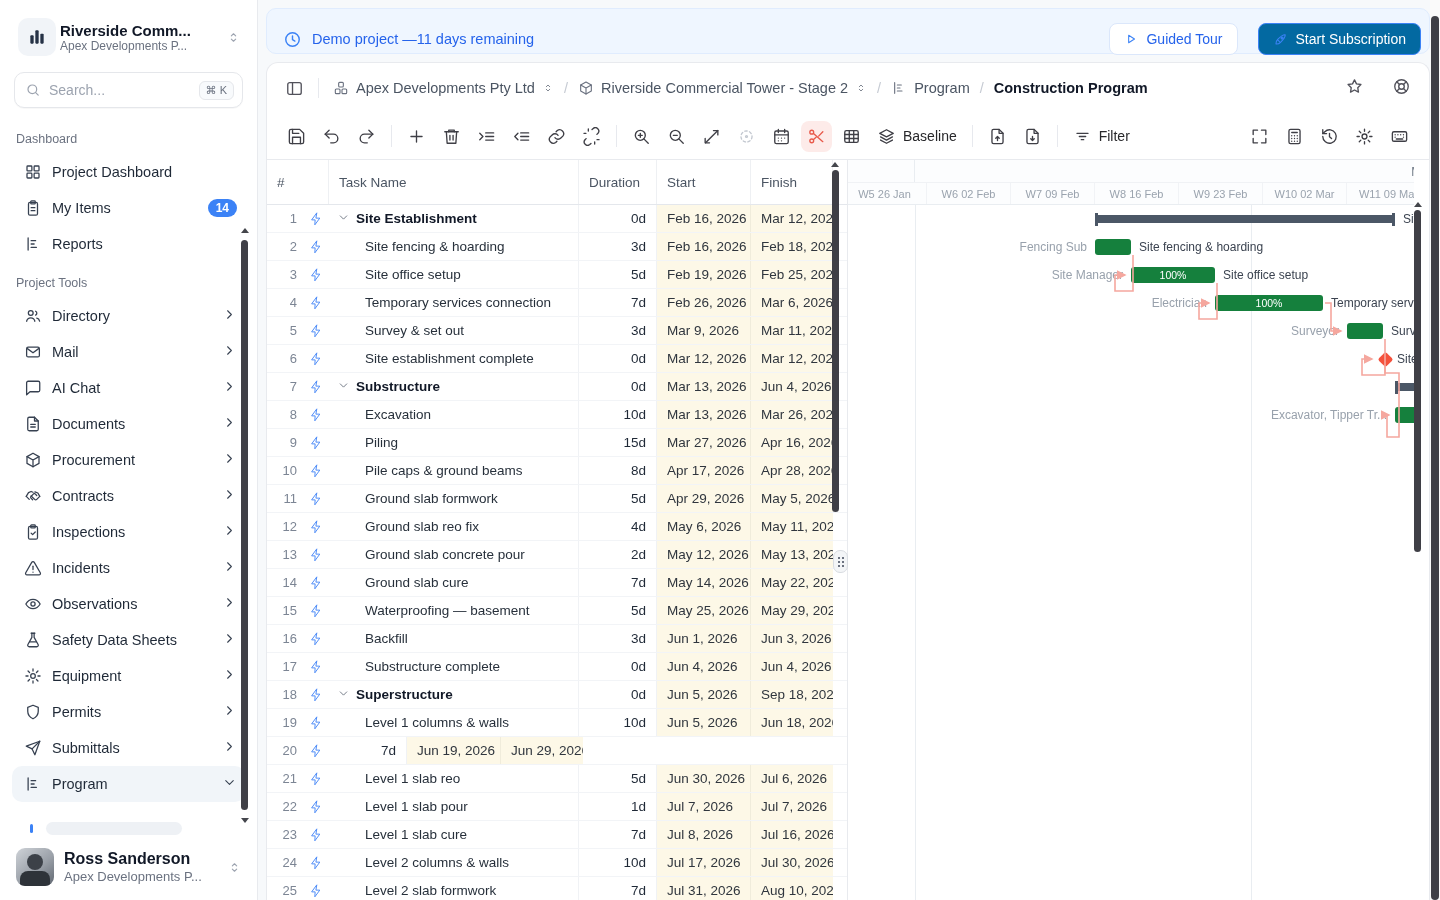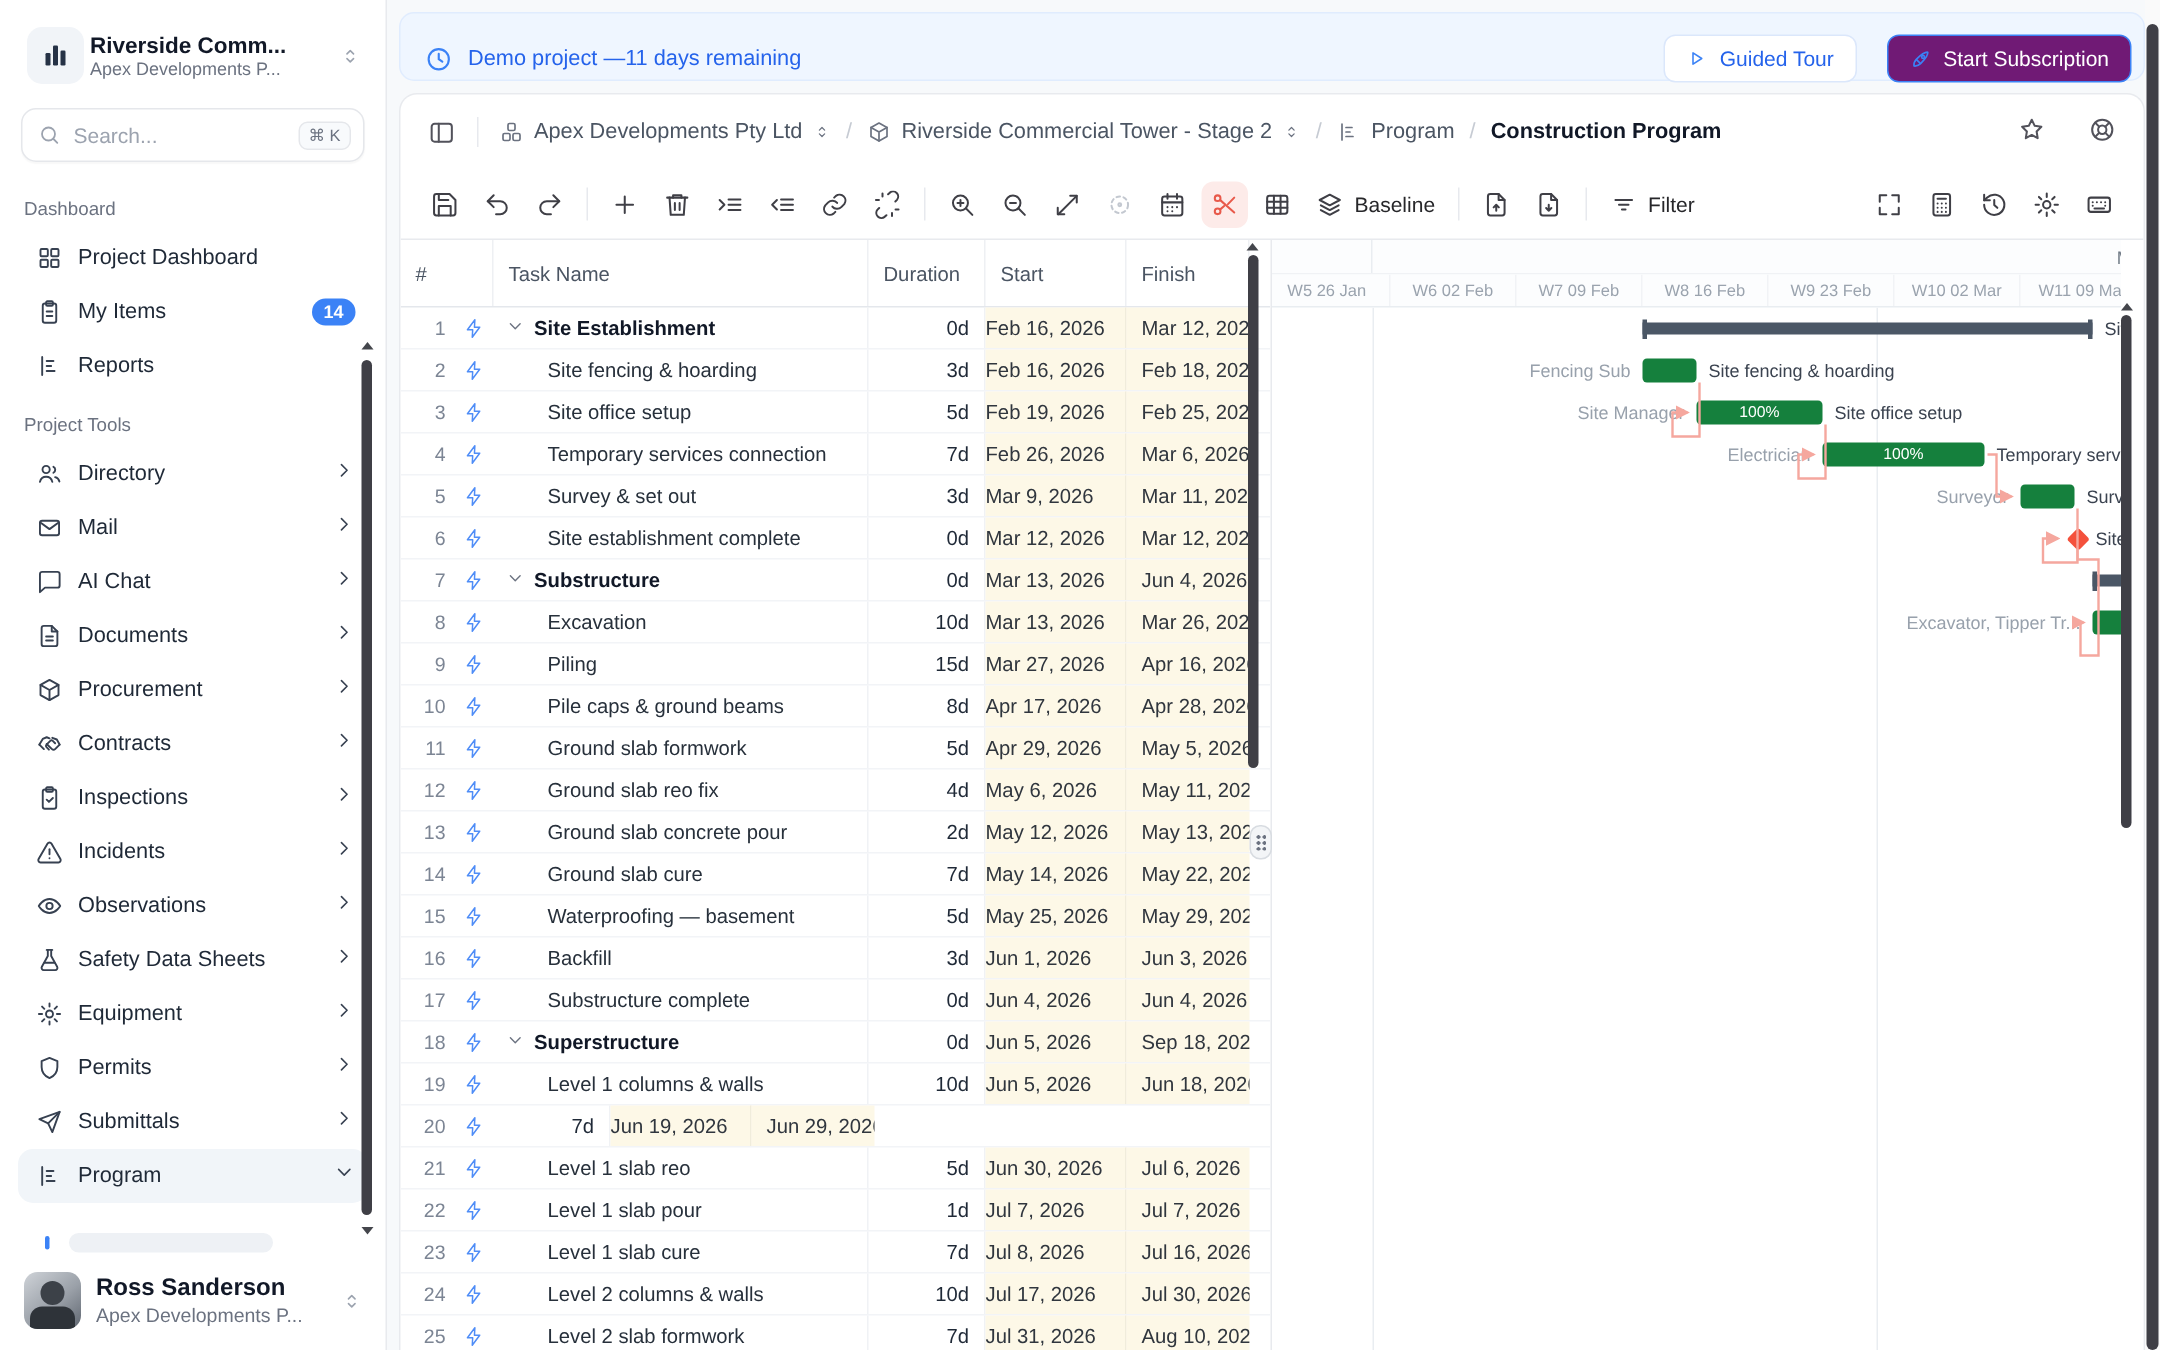--- a/index.html
+++ b/index.html
@@ -47,21 +47,21 @@
   .tri.down{border-top:5px solid #44464c}
 
   
   .main{position:absolute;left:258px;top:0;right:0;bottom:0;background:#f7f9fb}
   .banner{position:absolute;left:8px;top:8px;right:10px;height:46px;background:#eff6ff;border:1px solid #e0ecfe;
           border-radius:10px;display:flex;align-items:center;padding:16px 8px 0 16px;gap:10px}
   .banner .msg{font-size:14.5px;font-weight:500;color:#2563eb;flex:1}
   .banner .ic{color:#3b82f6}
   .btn{display:inline-flex;align-items:center;gap:8px;height:32px;padding:0 14px;border-radius:8px;font-size:14px;font-weight:500;cursor:pointer}
   .btn-ghost{background:#fff;border:1px solid #dbe7fb;color:#2563eb;margin-right:10px}
-  .btn-primary{background:#701a75;border:1px solid #3b82f6;color:#fff}
+  .btn-primary{background:#0369a1;border:1px solid #3b82f6;color:#fff}
 
   .card{position:absolute;left:8px;top:62px;right:10px;bottom:0;background:#fff;border:1px solid #e8eaee;border-bottom:none;
         border-radius:12px 12px 0 0;overflow:hidden}
   .crumbs{height:50px;display:flex;align-items:center;gap:10px;padding:0 18px;font-size:14.5px;color:#4b5563}
   .crumb{display:inline-flex;align-items:center;gap:7px;cursor:pointer;white-space:nowrap}
   .crumb .ic{color:#6b7280}
   .crumb.current{font-weight:700;color:#111827;cursor:default}
   .crumb-sep{color:#c6cbd3}
   .crumbs .spacer{flex:1}
   .crumbs .right-ic{color:#52525b;margin-left:18px;cursor:pointer}
@@ -82,21 +82,21 @@
   .g-head{display:flex;height:45px;border-bottom:1px solid #e4e7ec;align-items:stretch}
   .g-head .hc{display:flex;align-items:center;padding-left:10px;font-size:13.5px;color:#4b5563;border-right:1px solid #eef0f3}
   .g-row{display:flex;height:28px;align-items:stretch;border-bottom:1px solid #f2f4f7;cursor:pointer}
   .c{display:flex;align-items:center;font-size:13.5px;overflow:hidden;white-space:nowrap}
   .c-num{width:36px;justify-content:flex-end;padding-right:6px;color:#7c8594;font-size:13px}
   .c-zap{width:26px;justify-content:center;color:#4f8df7}
   .c-name{width:250px;padding-left:36px;color:#27303b;border-right:1px solid #f0f2f5}
   .c-name.summary{padding-left:8px;font-weight:700;color:#111827;gap:6px}
   .c-name .chev{color:#6b7280}
   .c-dur{width:78px;justify-content:flex-end;padding-right:10px;color:#1f2937;border-right:1px solid #f0f2f5}
-  .c-start{width:94px;background:#fdf8e7;color:#30363e;border-right:1px solid #f0ecdb}
+  .c-start{width:94px;padding-left:10px;background:#fdf8e7;color:#30363e;border-right:1px solid #f0ecdb}
   .c-finish{width:82px;padding-left:10px;background:#fdf8e7;color:#30363e}
 
   .grid-scroll{position:absolute;left:565px;top:10px;width:7px;height:342px;border-radius:4px;background:#3f3f46}
   .grid-scroll-up{left:564px;top:2px}
   .grip{position:absolute;left:566px;top:390px;width:15px;height:23px;border:1px solid #d8dce1;border-radius:7px;background:#f3f5f7;
         display:flex;align-items:center;justify-content:center;cursor:col-resize;z-index:5}
   .grip .dots{width:7px;height:11px;background:radial-gradient(circle,#6b7280 1.1px,transparent 1.3px);background-size:4px 4px}
 
   
   .gantt-pane{position:absolute;left:580px;top:0;right:0;bottom:0;border-left:1px solid #e8eaee;background:#fff;overflow:hidden}

